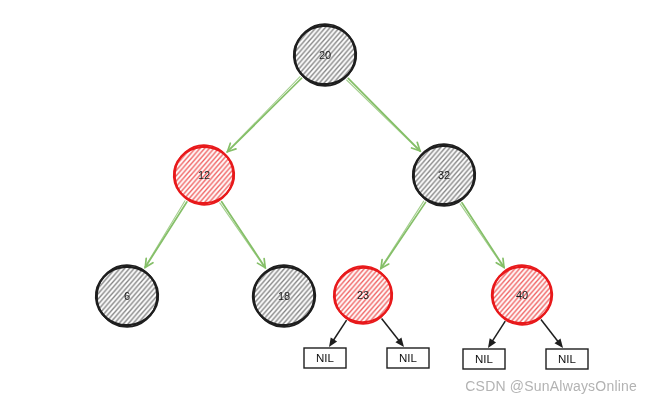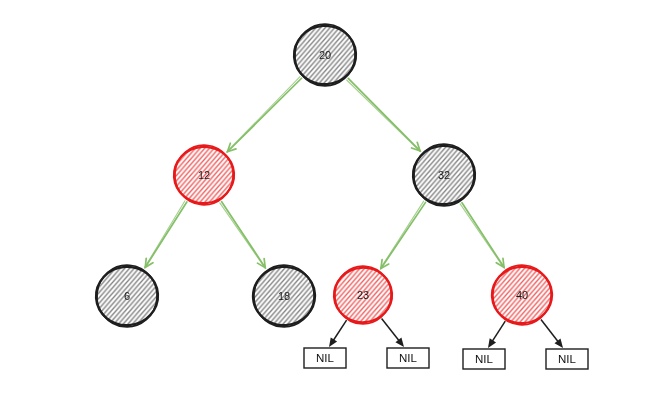--- a/index.html
+++ b/index.html
@@ -119,13 +119,14 @@
         <ellipse cx="363" cy="295" rx="29" ry="27.259999999999998" transform="rotate(-4 363 295)" fill="url(#hatch-red)" stroke="#e8191b" stroke-width="2.3"></ellipse>
         <ellipse cx="363" cy="295" rx="28.13" ry="28.855" transform="rotate(5 363 295)" fill="none" stroke="#e8191b" stroke-width="1.7"></ellipse>
         <text x="363" y="299" text-anchor="middle" font-size="11" fill="#1a1a1a" font-family="&quot;Liberation Sans&quot;,sans-serif">23</text>
       </g>
       <g>
         <ellipse cx="522" cy="295" rx="30" ry="28.2" transform="rotate(-4 522 295)" fill="url(#hatch-red)" stroke="#e8191b" stroke-width="2.3"></ellipse>
         <ellipse cx="522" cy="295" rx="29.099999999999998" ry="29.85" transform="rotate(5 522 295)" fill="none" stroke="#e8191b" stroke-width="1.7"></ellipse>
         <text x="522" y="299" text-anchor="middle" font-size="11" fill="#1a1a1a" font-family="&quot;Liberation Sans&quot;,sans-serif">40</text>
       </g>
     </svg>
+  <div class="watermark" style="color: rgb(179, 179, 179);">CSDN @SunAlwaysOnline</div>
 </div>
 
 </body></html>

